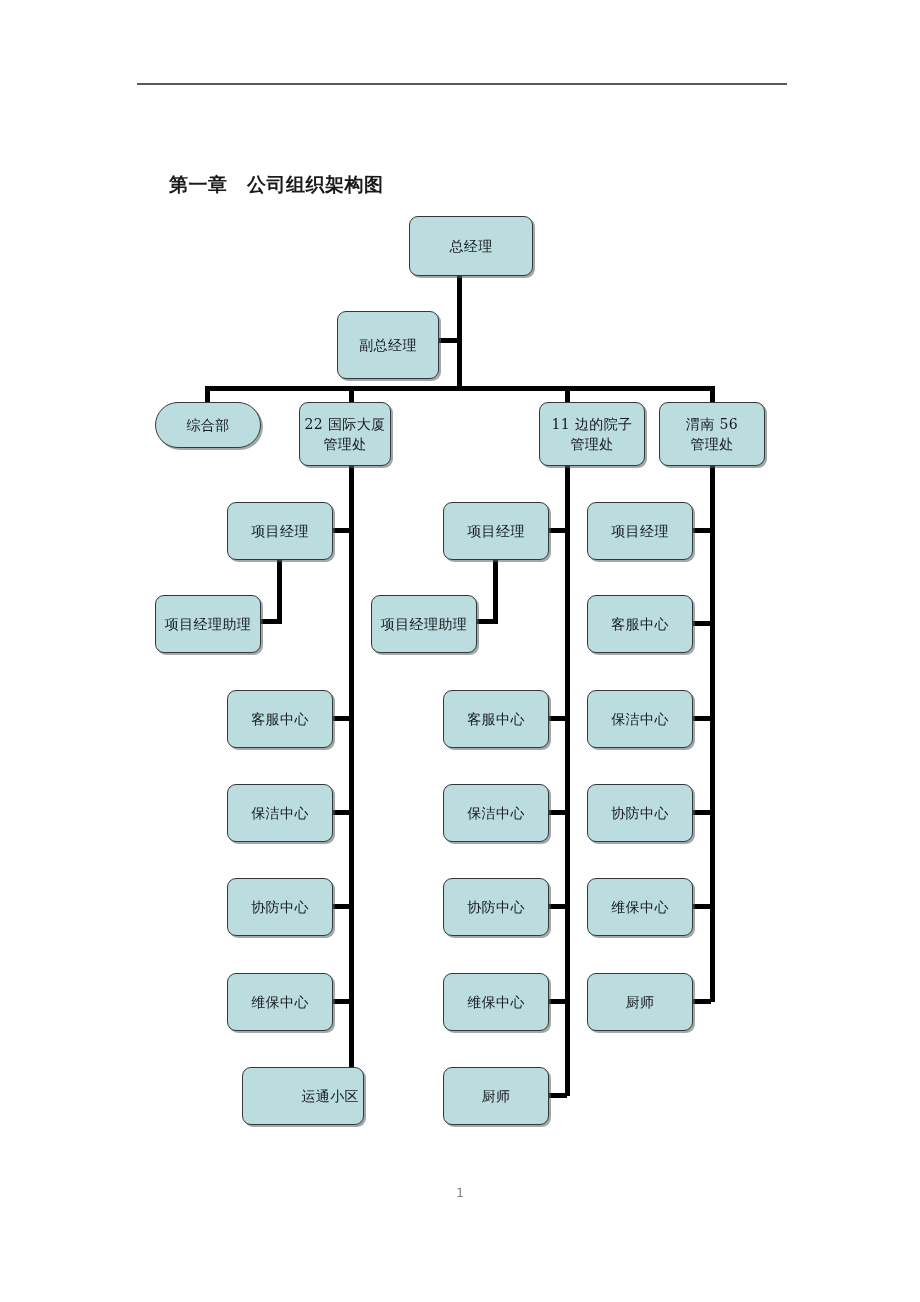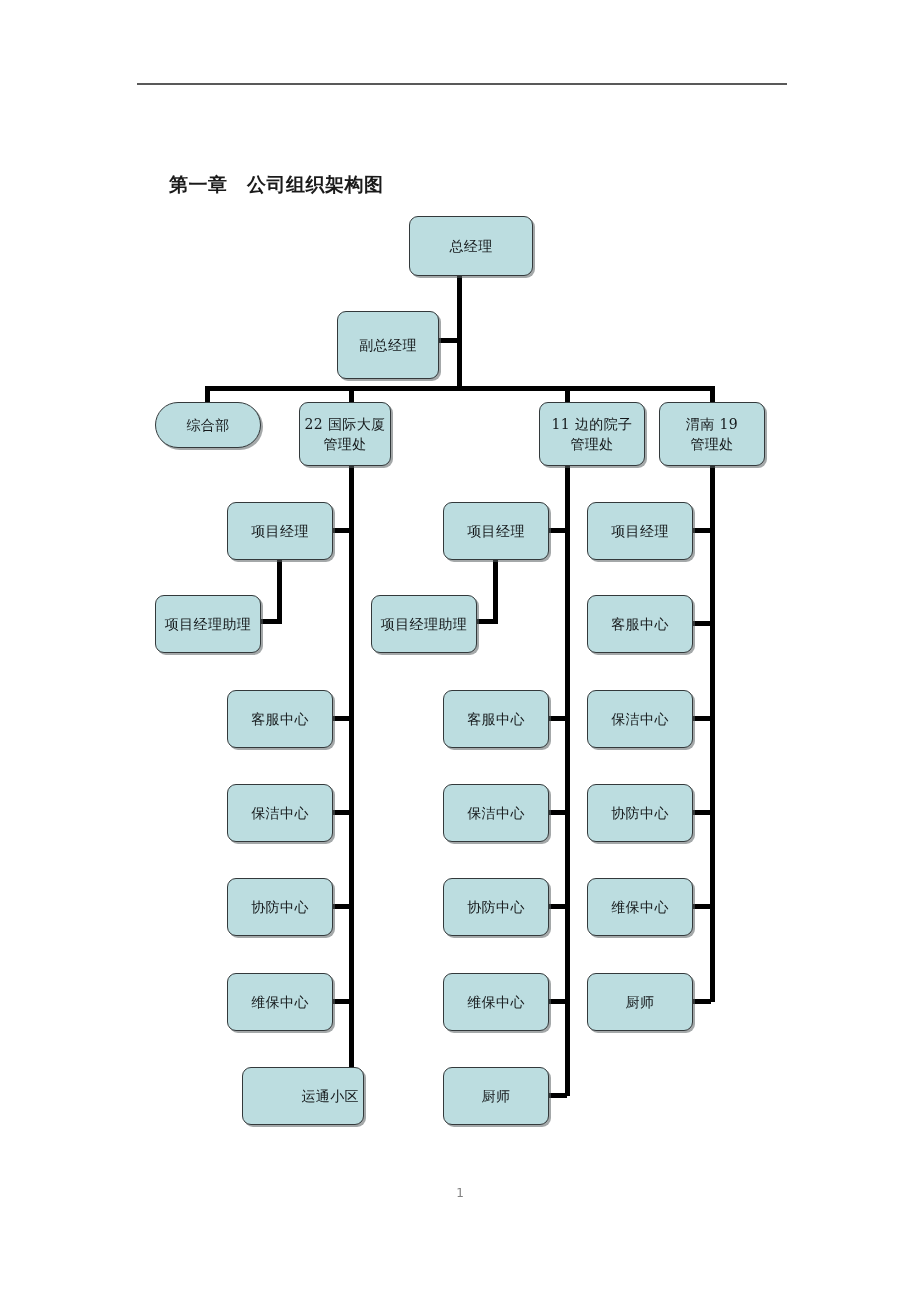--- a/index.html
+++ b/index.html
@@ -159,21 +159,21 @@
       </div>
       <div class="node" style="left: 299px; top: 402px; width: 92px; height: 64px;">
         <span class="label">22 国际大厦
 管理处</span>
       </div>
       <div class="node" style="left: 515px; top: 402px; width: 106px; height: 64px; margin-left: 24px;">
         <span class="label">11 边的院子
 管理处</span>
       </div>
       <div class="node" style="left: 659px; top: 402px; width: 106px; height: 64px;">
-        <span class="label">渭南 19
+        <span class="label">渭南 56
 管理处</span>
       </div>
       <div class="node" style="left: 227px; top: 502px; width: 106px; height: 58px;">
         <span class="label">项目经理</span>
       </div>
       <div class="node" style="left: 155px; top: 595px; width: 106px; height: 58px;">
         <span class="label">项目经理助理</span>
       </div>
       <div class="node" style="left: 227px; top: 690px; width: 106px; height: 58px;">
         <span class="label">客服中心</span>

